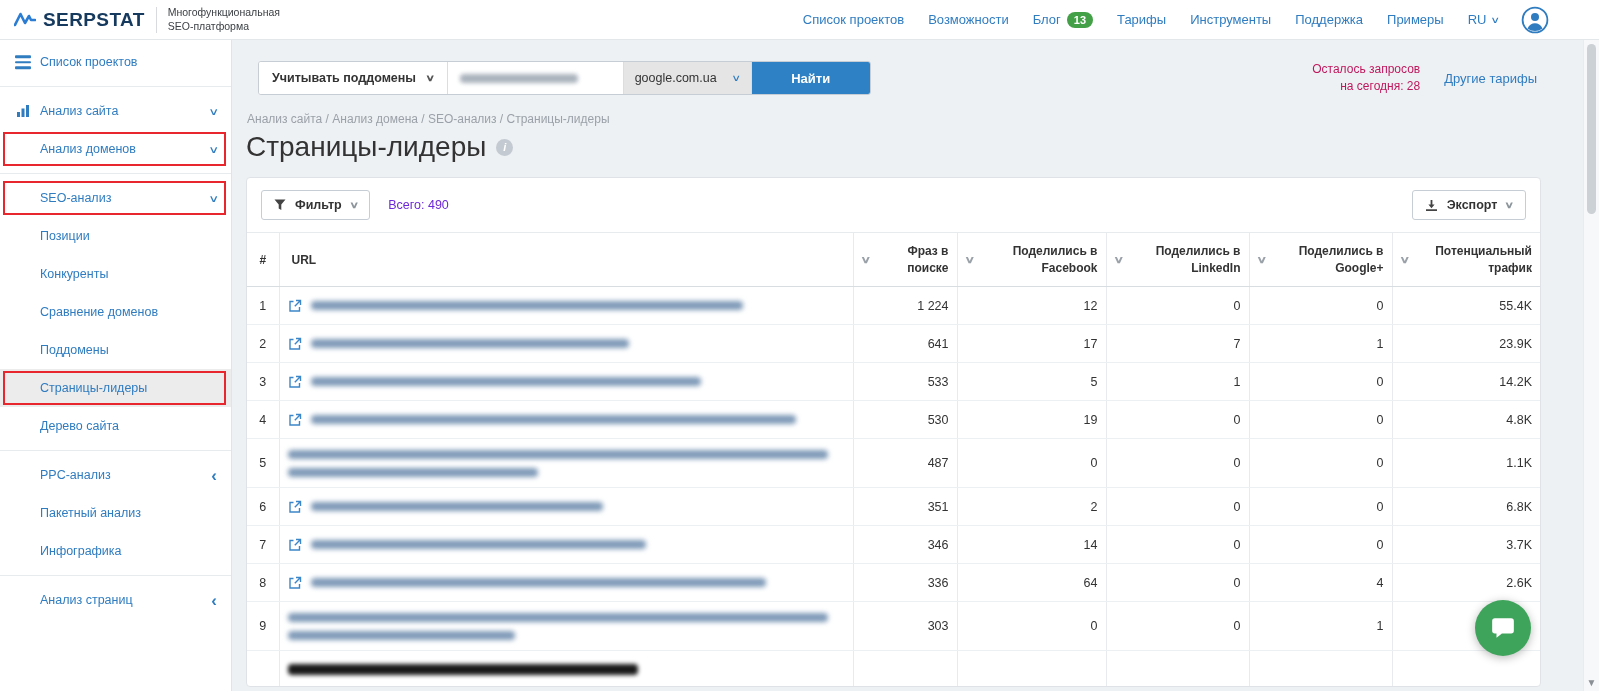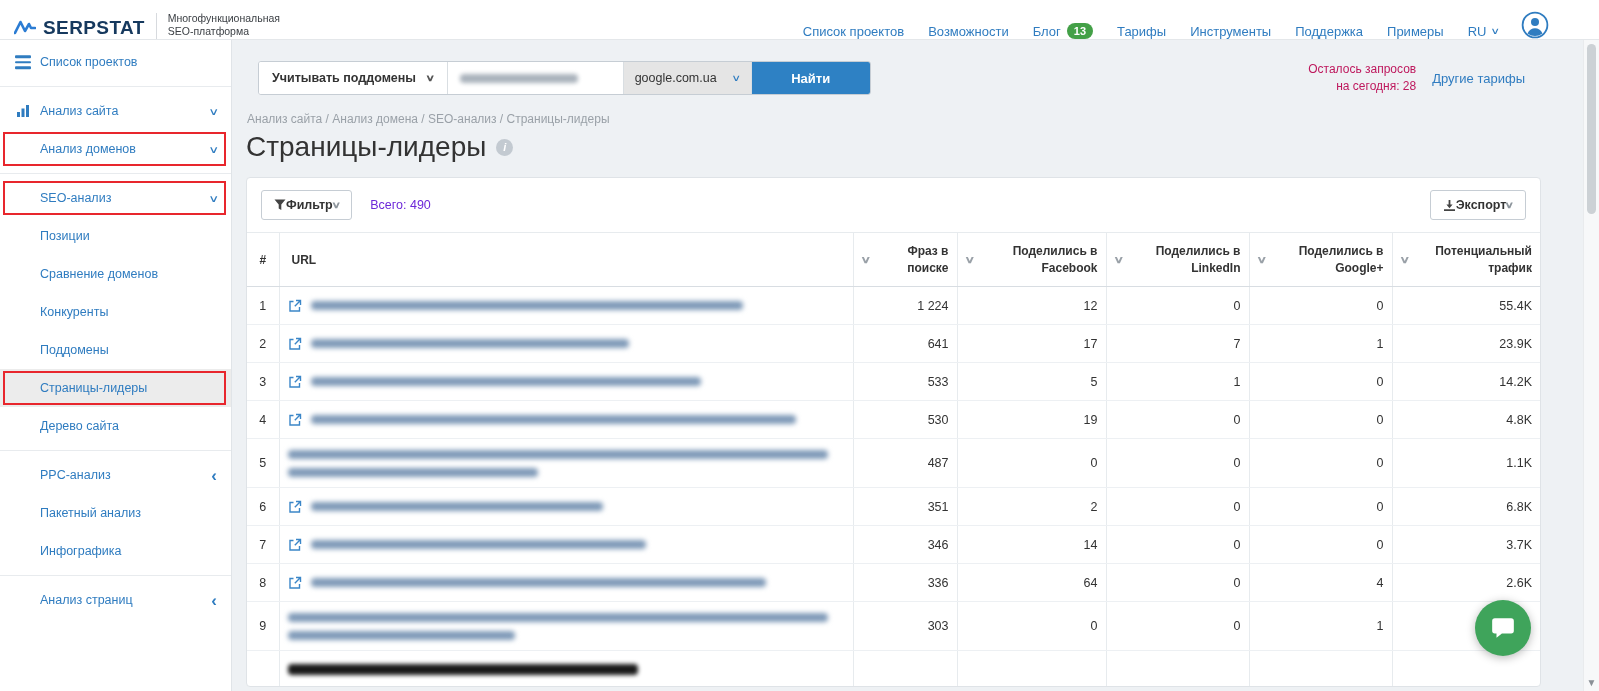--- a/index.html
+++ b/index.html
@@ -11,21 +11,21 @@
     position: relative;
     color: #333;
   }
   a { text-decoration: none; }
   button { font-family: inherit; }
 
   
   .topbar {
     position: absolute; top: 0; left: 0; width: 100%; height: 40px;
     background: #fff; border-bottom: 1px solid #e4e7ea;
-    display: flex; align-items: flex-end; padding: 0 0 0 14px; z-index: 40;
+    display: flex; align-items: center; padding: 0 0 0 14px; z-index: 40;
   }
   .logo { display: flex; align-items: center; gap: 7px; cursor: pointer; }
   .logo-text { font-size: 19px; font-weight: bold; color: #16395e; letter-spacing: .4px; }
   .logo-sep { width: 1px; height: 26px; background: #d7dade; margin: 0 11px; }
   .tagline { font-size: 10.5px; color: #3c4045; line-height: 1.3; }
   .topnav { margin-left: auto; display: flex; align-items: center; gap: 24px; }
   .nav-item { color: #2f7cc0; font-size: 13px; display: flex; align-items: center; gap: 6px; cursor: pointer; white-space: nowrap; }
   .badge { background: #43a047; color: #fff; font-size: 11px; border-radius: 9px; padding: 2px 7px; font-weight: bold; }
   .chev { font-size: 9px; display: inline-block; transform: scaleX(1.5); }
   .avatar { margin-left: 22px; margin-right: 50px; cursor: pointer; display: flex; }
@@ -47,21 +47,21 @@
   .boxed::after {
     content: ""; position: absolute; left: 3px; right: 5px; top: 2px; bottom: 2px;
     border: 2px solid #e8262d; pointer-events: none;
   }
   .hb { position: absolute; left: 15px; top: 50%; transform: translateY(-50%); display: flex; flex-direction: column; gap: 3px; }
   .hb i { display: block; width: 16px; height: 2.5px; background: #2f7cc0; border-radius: 1px; }
   .sbi { position: absolute; left: 16px; top: 50%; transform: translateY(-50%); }
 
   
   .main { position: absolute; left: 232px; top: 40px; right: 0; bottom: 0; padding: 0 58px 0 14px; overflow: hidden; }
-  .search-row { display: flex; align-items: center; margin: 21px 16px 0 12px; }
+  .search-row { display: flex; align-items: center; margin: 21px 4px 0 12px; gap: 8px; }
   .sgroup { display: flex; align-items: stretch; height: 34px; background: #fff; border: 1px solid #c6cdd4; border-radius: 3px; overflow: hidden; }
   .sg-dd { display: flex; align-items: center; gap: 11px; padding: 0 13px; background: #fff; border: none; border-right: 1px solid #d9dee2; font-size: 12.5px; font-weight: bold; color: #333; cursor: pointer; }
   .sg-dd .chev { color: #555; }
   .sg-input { width: 176px; display: flex; align-items: center; padding: 0 12px; border-right: 1px solid #d9dee2; cursor: text; background: #fff; }
   .inblur { width: 118px; height: 9px; border-radius: 4px; background: #aab3bc; filter: blur(2px); }
   .sg-se { display: flex; align-items: center; justify-content: space-between; width: 128px; padding: 0 11px; background: #e5e5e5; border: none; border-right: 1px solid #d9dee2; font-size: 12.5px; color: #333; cursor: pointer; }
   .sg-se .chev { color: #2f7cc0; }
   .sg-find { width: 118px; background: #2e81c4; color: #fff; border: none; font-size: 13px; font-weight: bold; cursor: pointer; }
   .quota { margin-left: auto; text-align: right; color: #be185d; font-size: 12px; line-height: 1.4; }
   .upgrade { margin-left: 16px; background: #66ad47; color: #fff; border: none; border-radius: 3px; height: 32px; padding: 0 17px; font-size: 13px; font-weight: bold; cursor: pointer; }
@@ -71,21 +71,21 @@
   .title-row { display: flex; align-items: center; gap: 10px; margin-top: 5px; }
   h1 { font-size: 28px; font-weight: 400; color: #333; }
   .info {
     width: 17px; height: 17px; border-radius: 50%; background: #c3cad1; color: #fff;
     font-size: 11px; font-weight: bold; font-style: italic;
     display: flex; align-items: center; justify-content: center; cursor: pointer;
   }
 
   .card { margin-top: 14px; background: #fff; border: 1px solid #dfe3e7; border-radius: 4px; height: 510px; overflow: hidden; }
   .toolbar { display: flex; align-items: center; padding: 12px 14px; }
-  .tb-btn { display: flex; align-items: center; height: 30px; padding: 0 12px; background: #fff; border: 1px solid #c6cdd4; border-radius: 3px; font-size: 12.5px; font-weight: bold; color: #333; cursor: pointer; }
+  .tb-btn { display: flex; align-items: center; gap: 9px; height: 30px; padding: 0 12px; background: #fff; border: 1px solid #c6cdd4; border-radius: 3px; font-size: 12.5px; font-weight: bold; color: #333; cursor: pointer; }
   .tb-btn .chev { color: #8d959c; }
   .total { margin-left: 18px; font-size: 12.5px; color: #6d28d9; }
   .export { margin-left: auto; text-align: right; }
 
   table.grid { width: 100%; border-collapse: collapse; table-layout: fixed; }
   .grid thead tr { height: 54px; }
   .grid th {
     border-top: 1px solid #e7ebee; border-bottom: 1px solid #d8dde2;
     padding: 6px 8px; font-size: 12px; color: #333; vertical-align: middle; font-weight: bold;
   }
@@ -195,24 +195,24 @@
       </div>
       <div class="sb-div"></div>
       <div class="sb-item boxed">
         <span class="sb-label">SEO-анализ</span>
         <span class="chev">∨</span>
       </div>
       <div class="sb-item">
         <span class="sb-label">Позиции</span>
       </div>
       <div class="sb-item">
+        <span class="sb-label">Конкуренты</span>
+      </div>
+      <div class="sb-item">
         <span class="sb-label">Сравнение доменов</span>
-      </div>
-      <div class="sb-item">
-        <span class="sb-label">Конкуренты</span>
       </div>
       <div class="sb-item">
         <span class="sb-label">Поддомены</span>
       </div>
       <div class="sb-item boxed active">
         <span class="sb-label">Страницы-лидеры</span>
       </div>
       <div class="sb-item">
         <span class="sb-label">Дерево сайта</span>
       </div>

